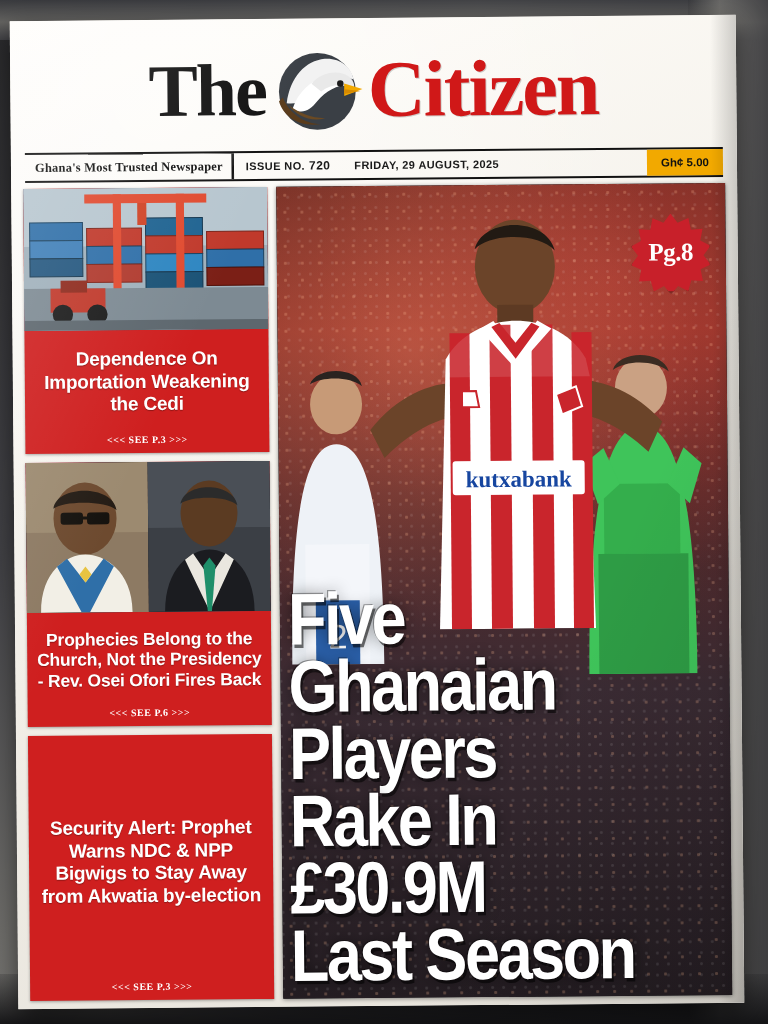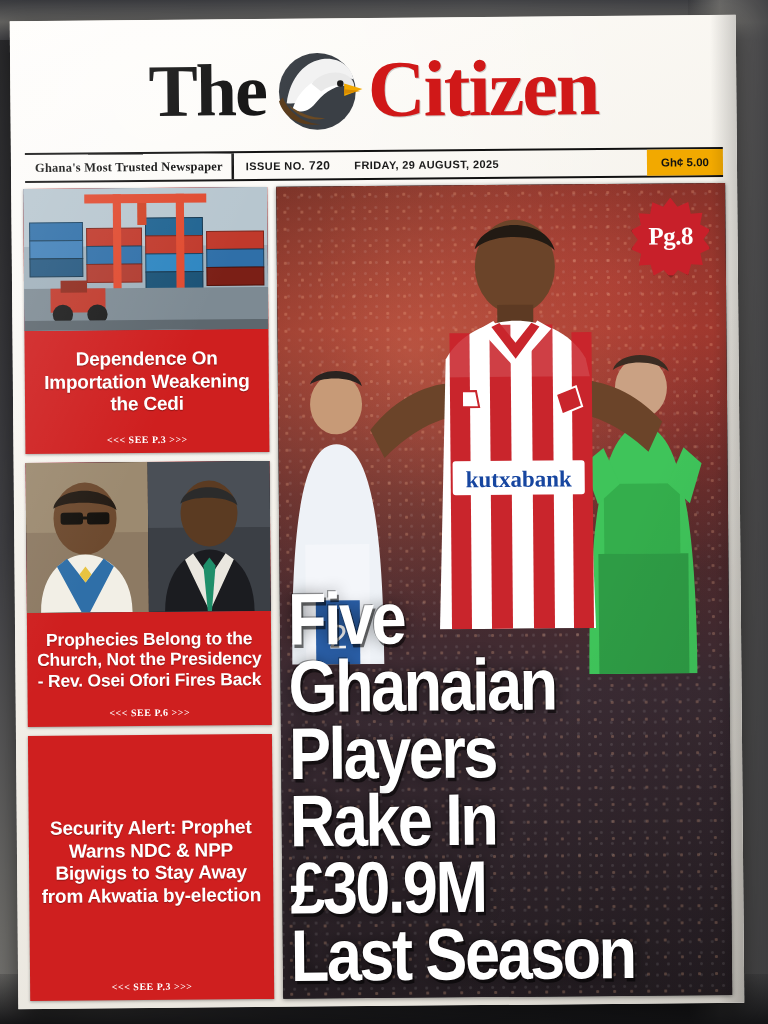--- a/index.html
+++ b/index.html
@@ -235,21 +235,21 @@
     background-position: 0 0, 6px 5px;
     opacity:.75;
   }
   .player-wrap { position:absolute; inset:0; }
   .p-blue { position:absolute; left: 6px; top: 178px; width: 104px; height: 300px; }
   .p-green { position:absolute; right: 24px; top: 160px; width: 120px; height: 330px; }
   .p-main { position:absolute; left: 88px; top: 24px; width: 300px; height: 420px; }
 
   .pg-badge {
     position: absolute;
-    right: 16px; top: 14px;
+    right: 16px; top: 30px;
     width: 78px; height: 78px;
     display: flex; align-items: center; justify-content: center;
     color: #fff;
     font-family: "Liberation Serif", serif;
     font-weight: bold;
     font-size: 25px;
     letter-spacing: -.5px;
     z-index: 5;
   }
   .pg-badge .star {

